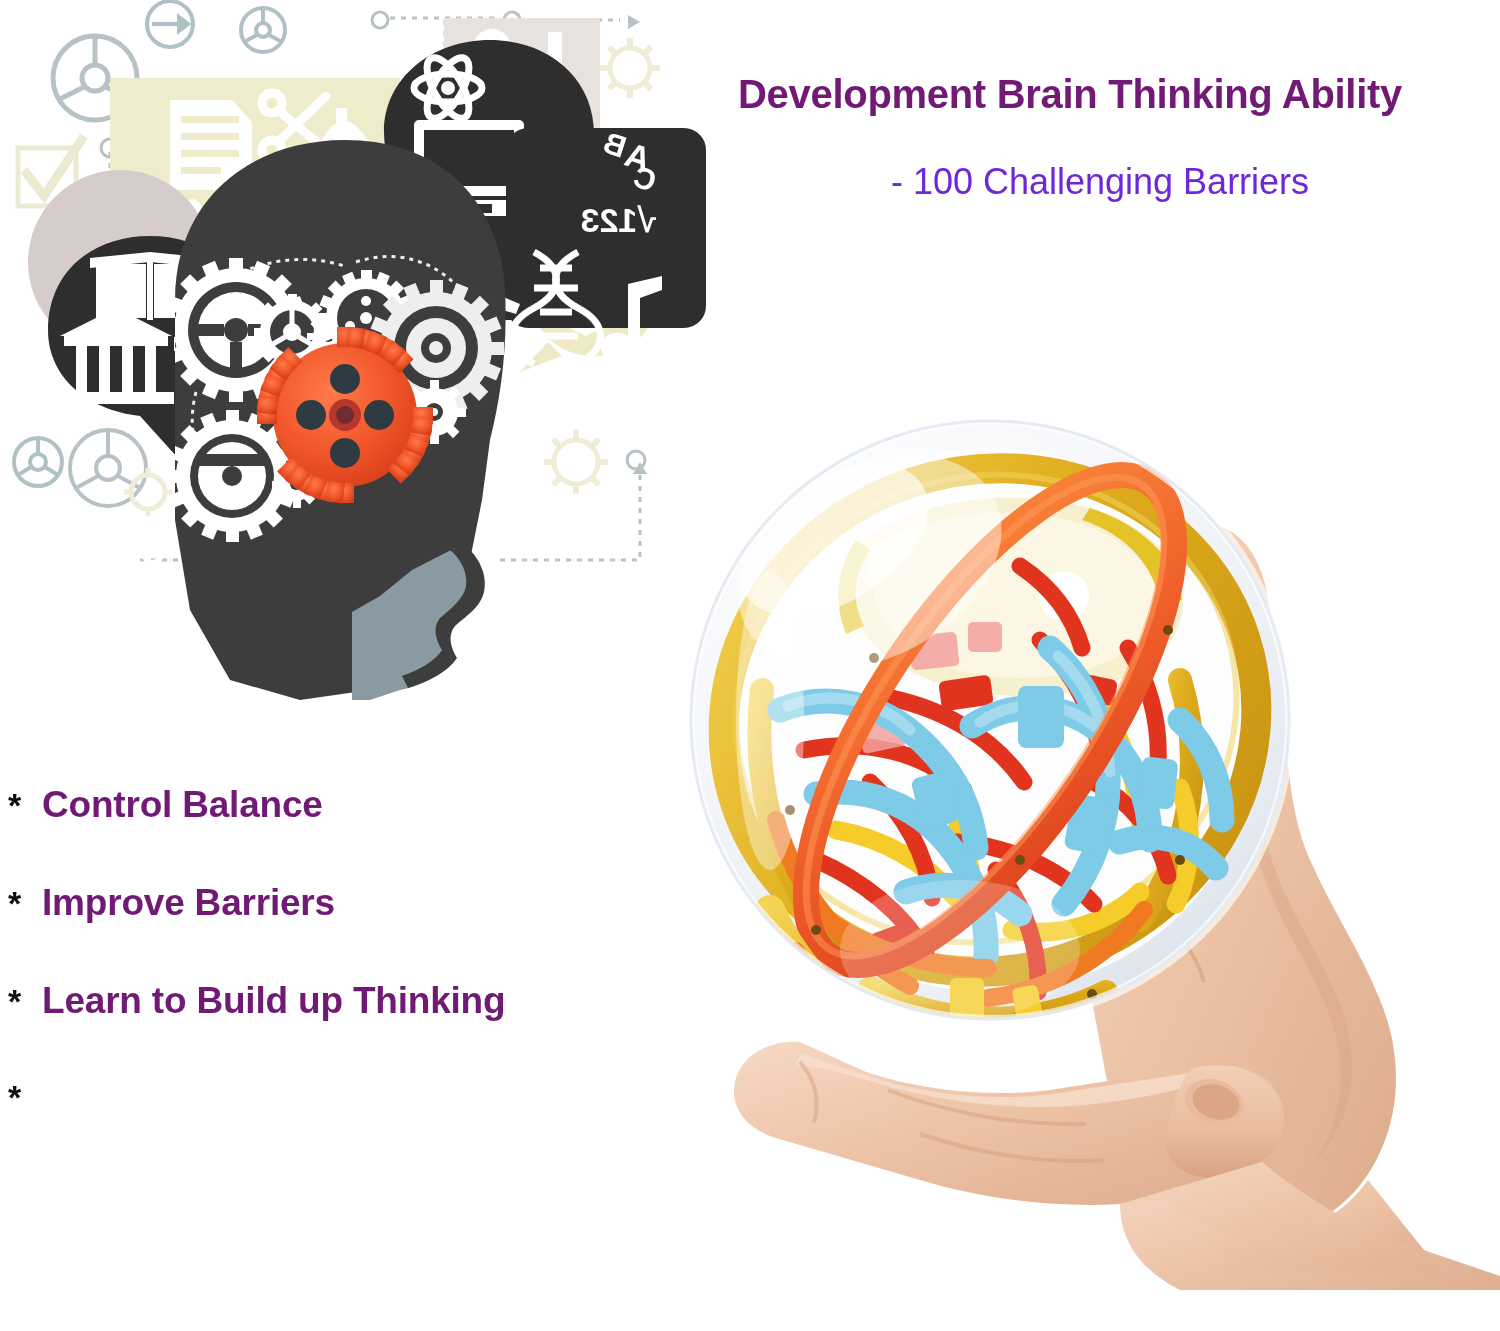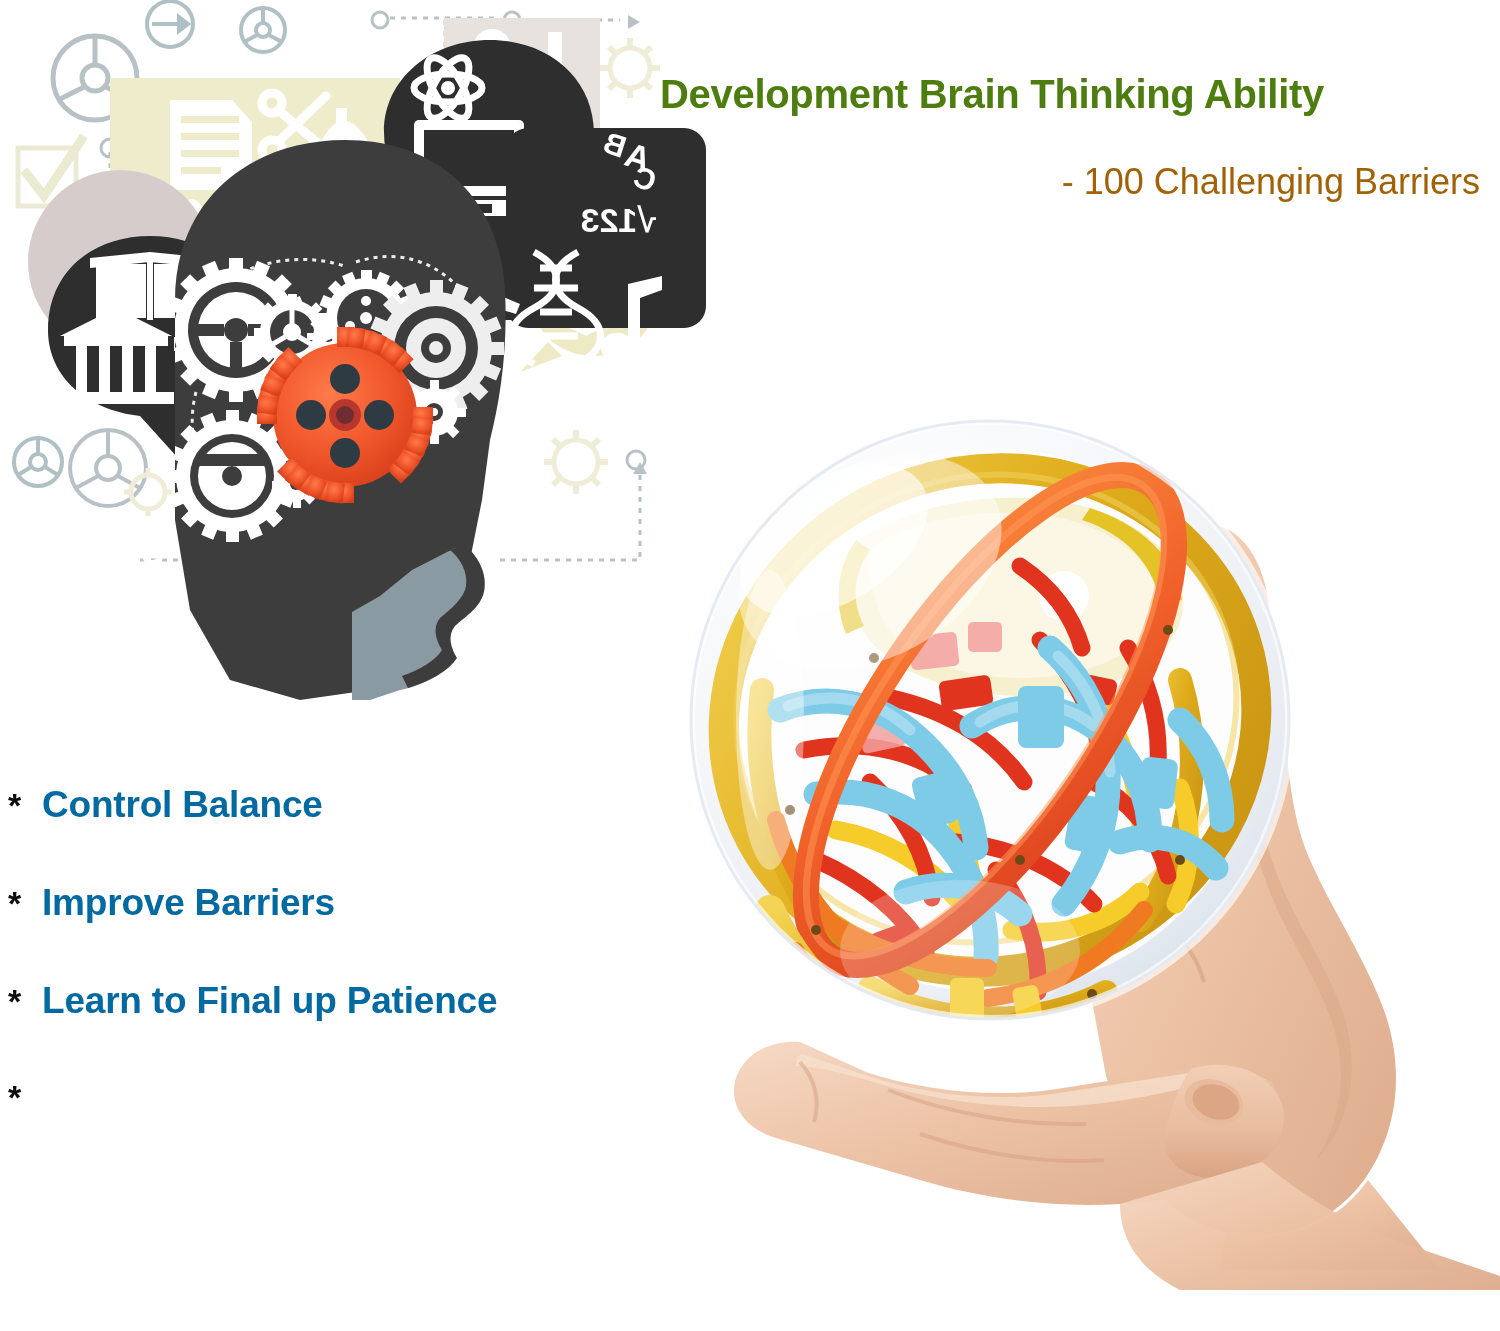--- a/index.html
+++ b/index.html
@@ -9,40 +9,40 @@
     font-family:"Liberation Sans", sans-serif;
     position:relative; overflow:hidden;
     -webkit-font-smoothing:antialiased;
   }
 
   .stage { position:absolute; inset:0; }
 
   
   #headline-block { position:absolute; left:660px; top:72px; width:820px; }
   #page-title {
-    font-size:40px; font-weight:700; color:#4d7c0f;
-    letter-spacing:-0.3px; text-align:left;
+    font-size:40px; font-weight:700; color:#701a75;
+    letter-spacing:-0.3px; text-align:center;
     font-family:"Liberation Sans", sans-serif;
     white-space:nowrap;
   }
   #page-subtitle {
-    margin-top:44px; font-size:36px; font-weight:400; color:#a16207;
-    text-align:right; letter-spacing:0px; white-space:nowrap;
+    margin-top:44px; font-size:36px; font-weight:400; color:#6d28d9;
+    text-align:center; letter-spacing:0px; white-space:nowrap;
     padding-left:60px;
   }
 
   
   #feature-list { position:absolute; left:8px; top:786px; width:800px; }
   .feature-row { display:flex; align-items:baseline; height:98px; }
   .feature-mark {
     font-size:34px; font-weight:700; color:#0d0d0d;
     width:34px; flex:0 0 34px; line-height:1;
   }
   .feature-text {
-    font-size:37px; font-weight:700; color:#0369a1;
+    font-size:37px; font-weight:700; color:#701a75;
     letter-spacing:-0.2px; line-height:1; white-space:nowrap;
   }
 
   
   #brain-illustration { position:absolute; left:0; top:0; width:720px; height:720px; }
   #brain-illustration svg { display:block; }
 
   
   #product-photo { position:absolute; left:620px; top:390px; width:880px; height:900px; }
   #product-photo svg { display:block; }
@@ -863,20 +863,20 @@
     <div class="feature-row">
       <span class="feature-mark">*</span>
       <span class="feature-text">Control Balance</span>
     </div>
     <div class="feature-row">
       <span class="feature-mark">*</span>
       <span class="feature-text">Improve Barriers</span>
     </div>
     <div class="feature-row">
       <span class="feature-mark">*</span>
-      <span class="feature-text">Learn to Final up Patience</span>
+      <span class="feature-text">Learn to Build up Thinking</span>
     </div>
     <div class="feature-row">
       <span class="feature-mark">*</span>
     </div>
   </div>
 
 </div>
 
 </body></html>

